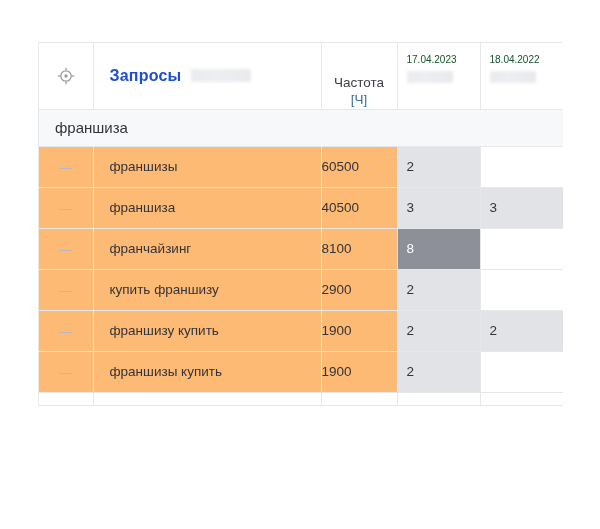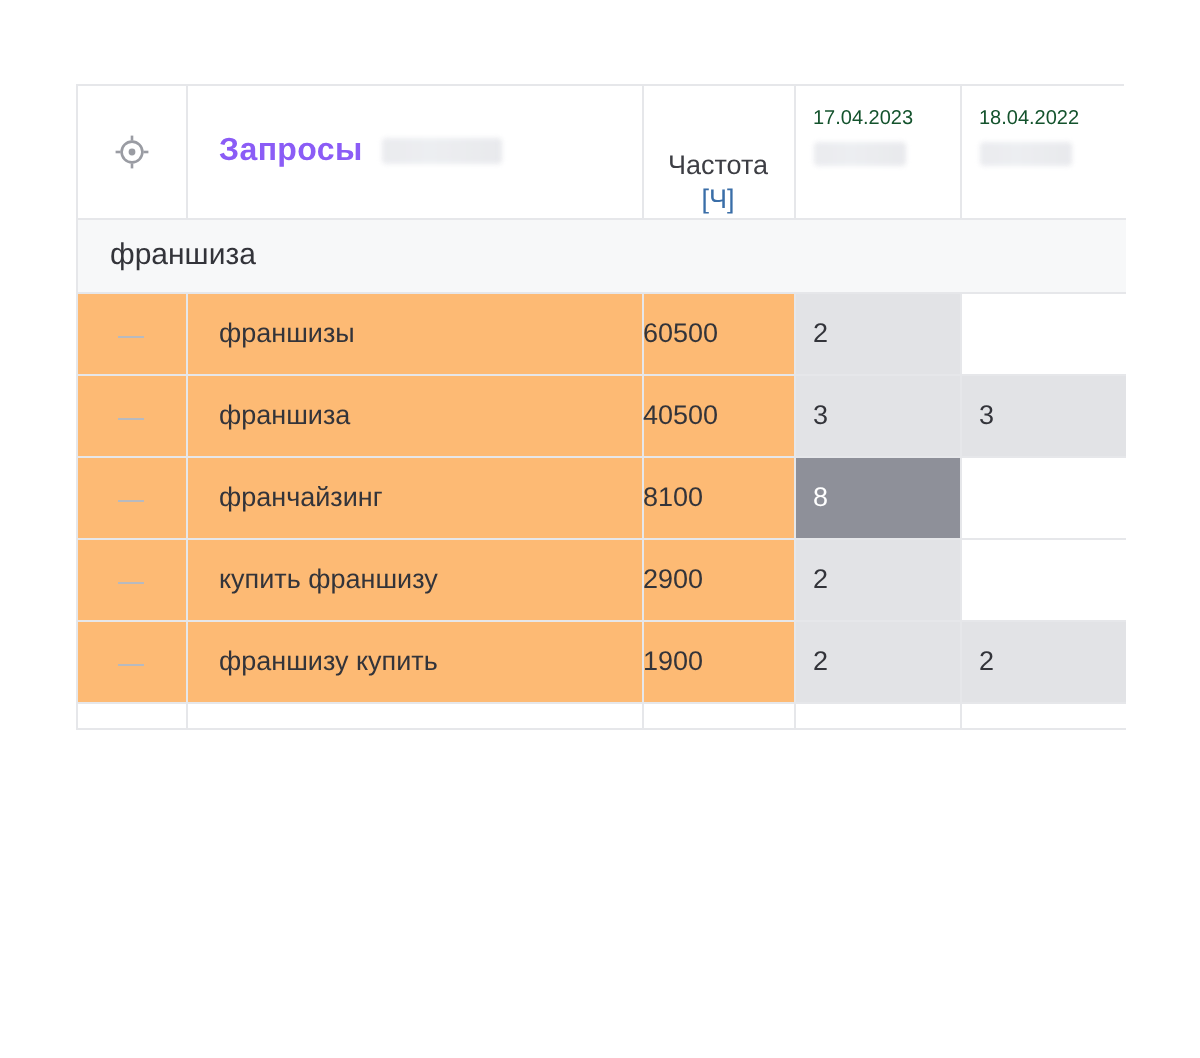--- a/index.html
+++ b/index.html
@@ -79,21 +79,21 @@
     padding-left: 16px !important;
   }
   .th-query-inner {
     display: flex;
     align-items: center;
     gap: 10px;
   }
   .th-query-label {
     font-size: 16px;
     font-weight: bold;
-    color: #8b5cf6;
+    color: #1d4ed8;
     letter-spacing: 0.2px;
   }
   .blur-chip {
     display: inline-block;
     height: 13px;
     width: 60px;
     border-radius: 2px;
     background: linear-gradient(90deg, #e9eaee 0%, #eceef1 40%, #e7e8ec 100%);
     filter: blur(1.4px);
     opacity: .95;
@@ -281,20 +281,27 @@
             <td class="cell-pos shade-mid">2</td>
             <td class="cell-pos shade-none"></td>
           </tr>
           <tr class="data-row">
             <td class="cell-handle"><span class="dash"></span></td>
             <td class="cell-query">франшизу купить</td>
             <td class="cell-freq">1900</td>
             <td class="cell-pos shade-mid">2</td>
             <td class="cell-pos shade-mid">2</td>
           </tr>
+          <tr class="data-row">
+            <td class="cell-handle"><span class="dash"></span></td>
+            <td class="cell-query">франшизы купить</td>
+            <td class="cell-freq">1900</td>
+            <td class="cell-pos shade-mid">2</td>
+            <td class="cell-pos shade-none"></td>
+          </tr>
           <tr class="last-strip">
             <td></td>
             <td></td>
             <td></td>
             <td></td>
             <td></td>
           </tr>
         </tbody>
     </table>
   </div>

